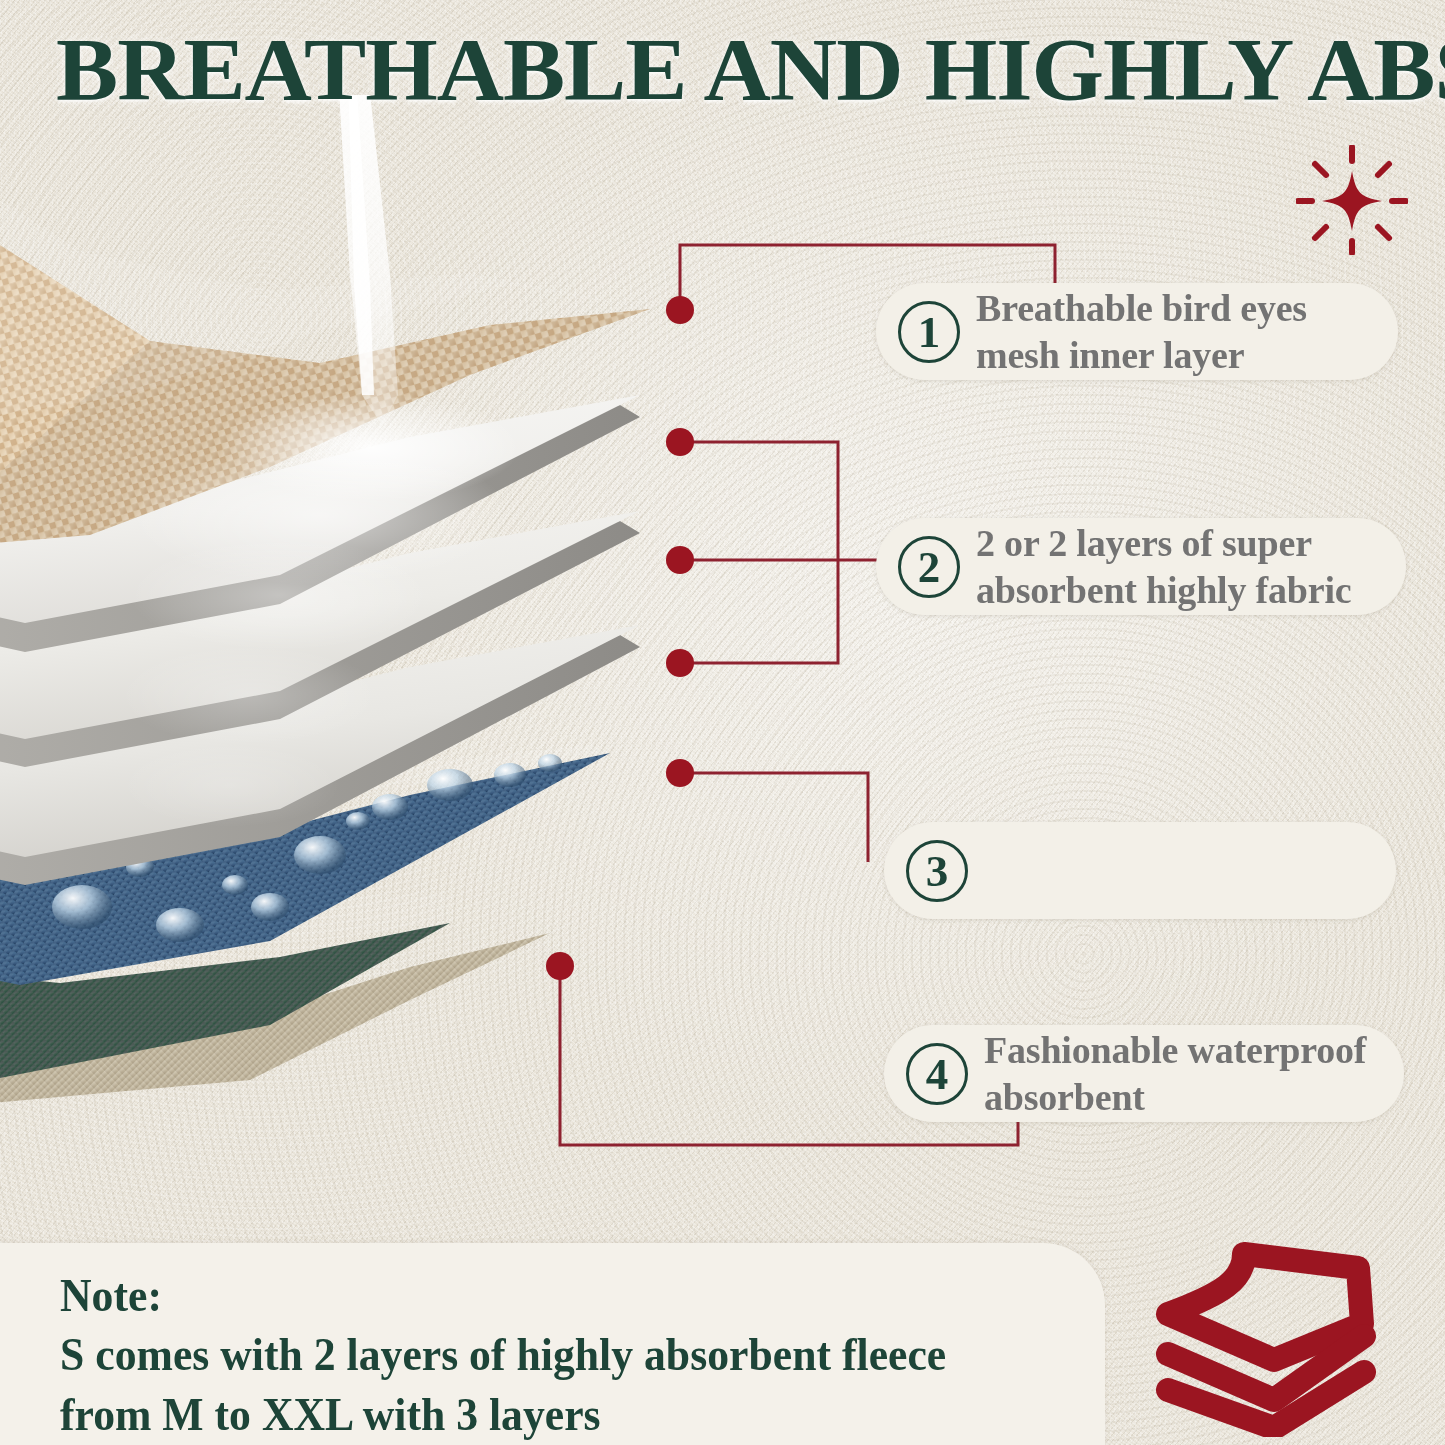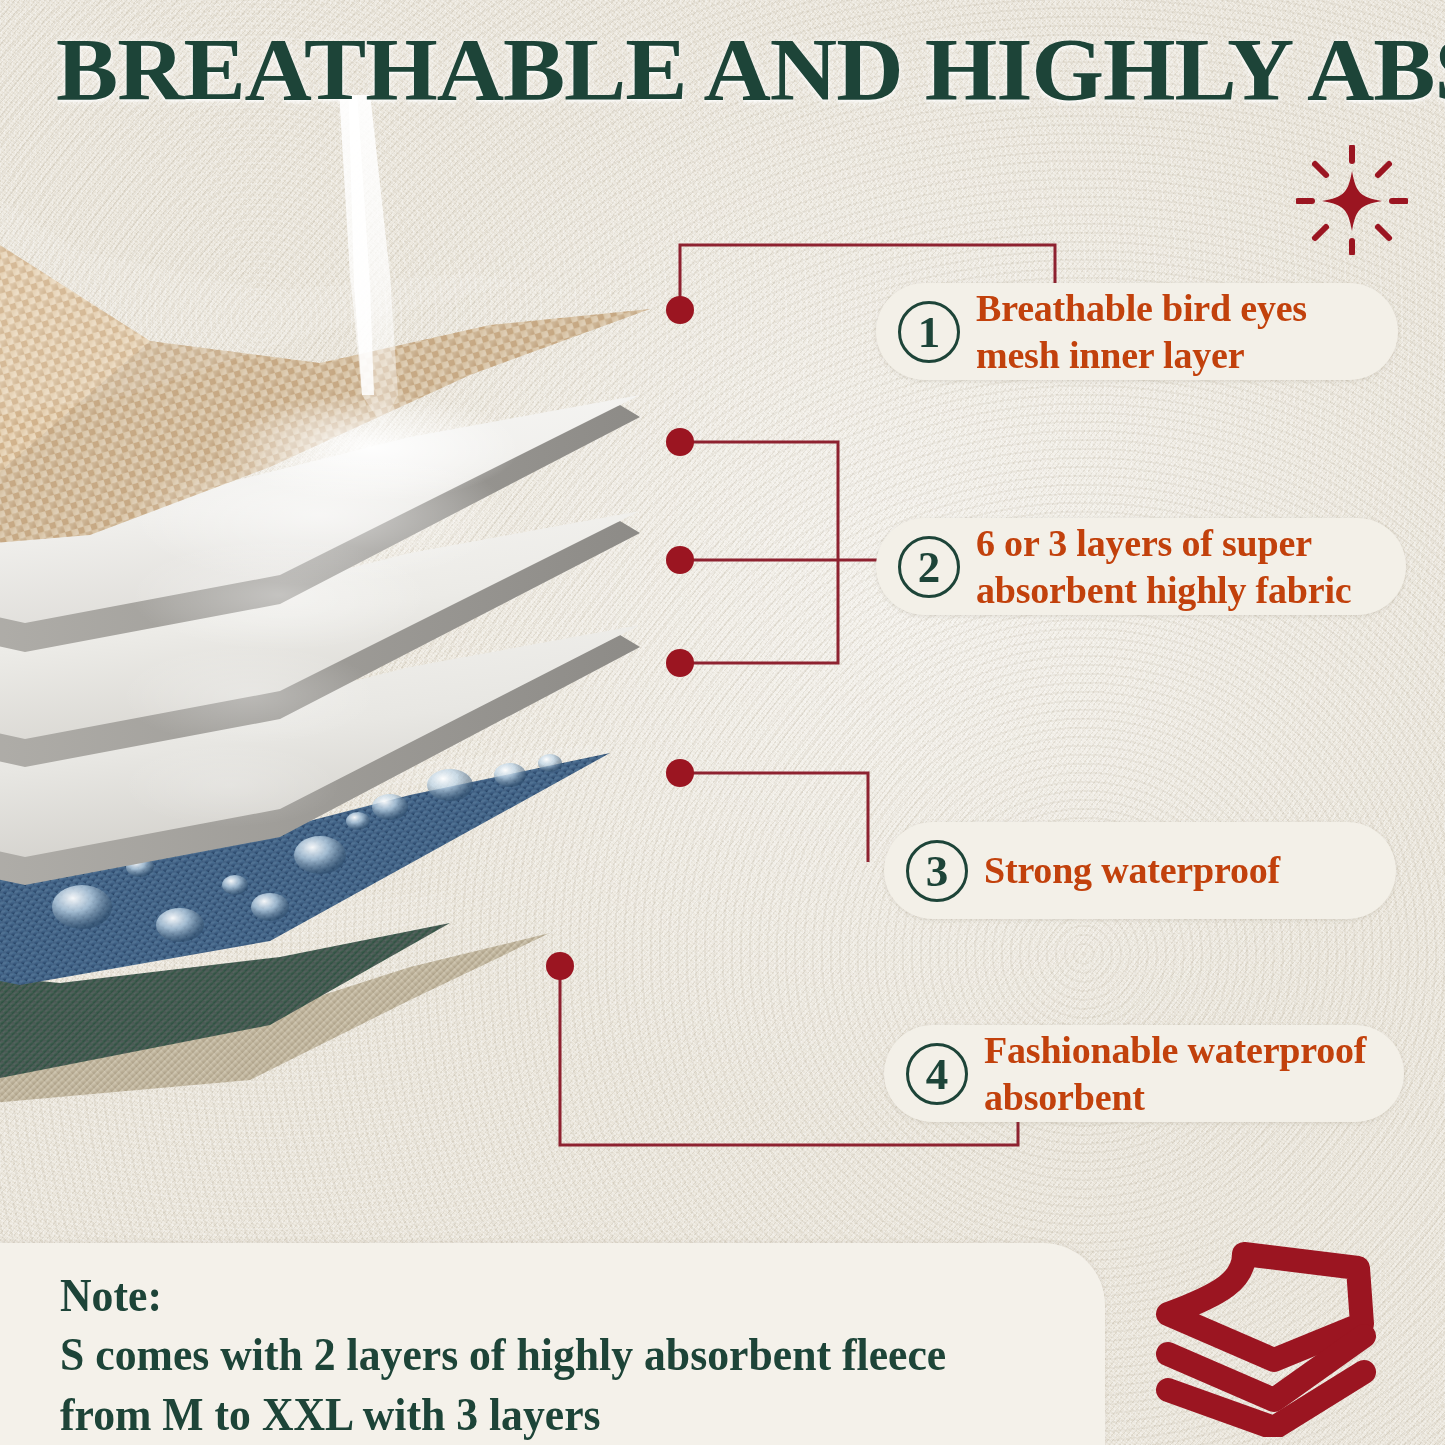--- a/index.html
+++ b/index.html
@@ -78,21 +78,21 @@
     border-radius:50%;
     color:#1d4438;
     font-family:"Liberation Serif", serif;
     font-weight:700;
     font-size:45px;
     line-height:57px;
     text-align:center;
     margin-right:16px;
   }
   .pill .txt {
-    color:#c2410c;
+    color:#737373;
     font-family:"Liberation Serif", serif;
     font-weight:700;
     font-size:38px;
     line-height:1.22;
     letter-spacing:-.2px;
   }
 
   #pill1 { left:876px; top:283px;  width:522px; height:97px; }
   #pill2 { left:876px; top:518px;  width:530px; height:97px; }
   #pill3 { left:884px; top:822px;  width:512px; height:97px; }
@@ -335,29 +335,28 @@
     <div class="num">1</div>
     <div class="txt">
       <div>Breathable bird eyes</div>
       <div>mesh inner layer</div>
     </div>
   </div>
 
   <div class="pill" id="pill2">
     <div class="num">2</div>
     <div class="txt">
-      <div>6 or 3 layers of super</div>
+      <div>2 or 2 layers of super</div>
       <div>absorbent highly fabric</div>
     </div>
   </div>
 
   <div class="pill" id="pill3">
     <div class="num">3</div>
     <div class="txt">
-      <div>Strong waterproof</div>
     </div>
   </div>
 
   <div class="pill" id="pill4">
     <div class="num">4</div>
     <div class="txt">
       <div>Fashionable waterproof</div>
       <div>absorbent</div>
     </div>
   </div>

